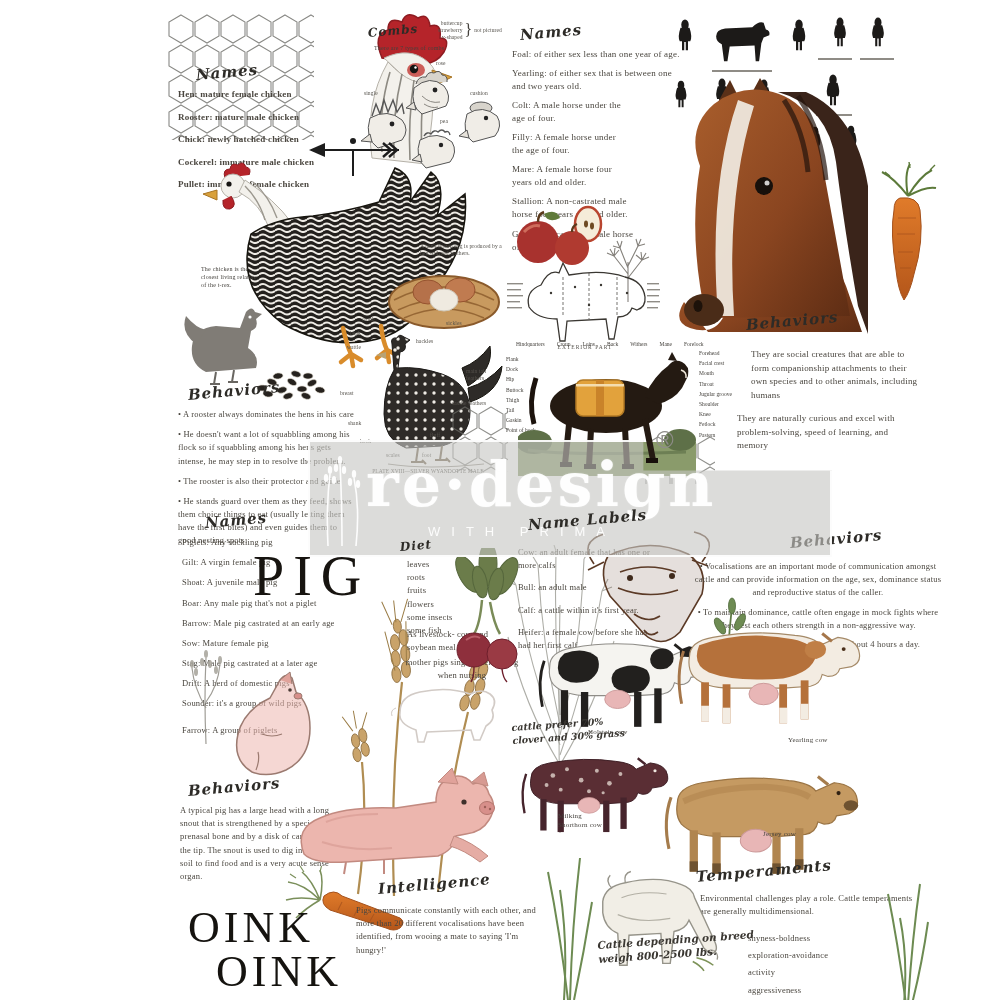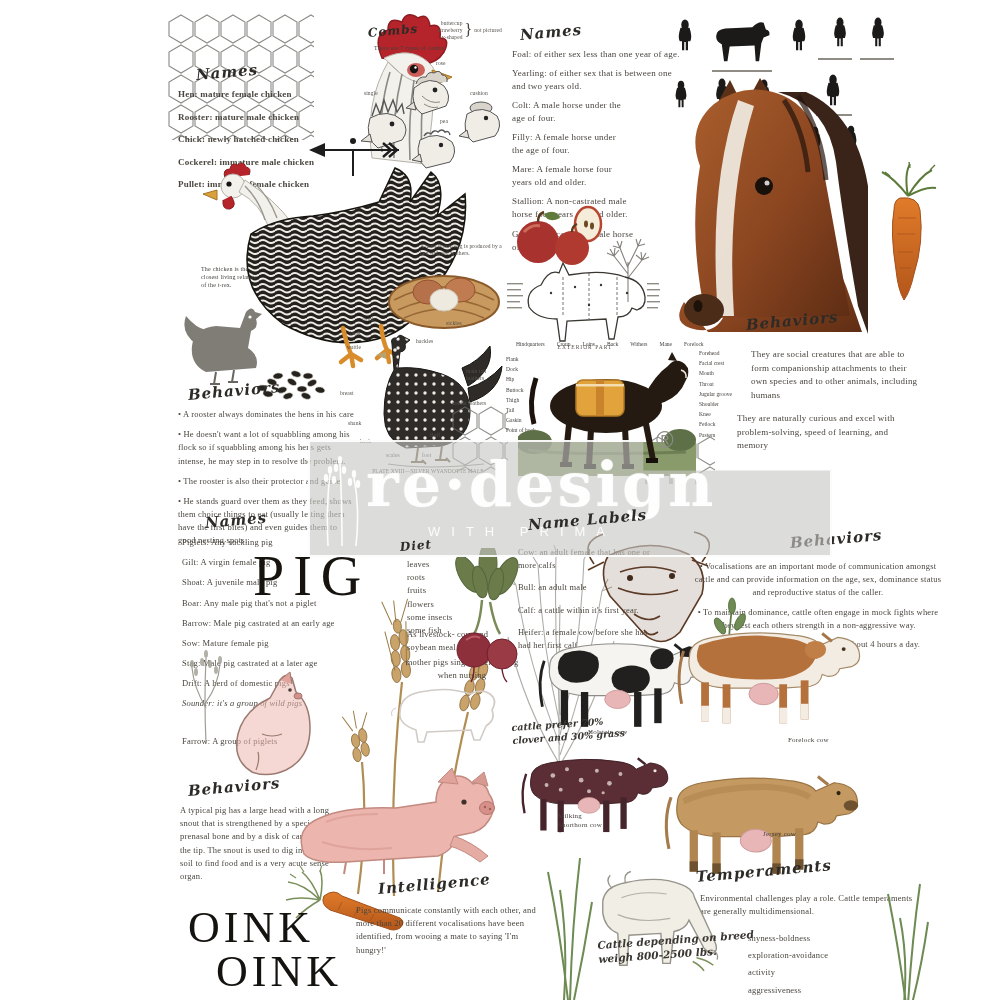--- a/index.html
+++ b/index.html
@@ -459,21 +459,21 @@
   <div class="abs script" style="left:205px;top:514px;">Names</div>
   <div class="abs t" style="left:182px;top:536px;width:178px;">
     <div class="nameline" style="margin-bottom:7px;">Piglets: Any suckling pig</div>
     <div class="nameline" style="margin-bottom:7px;">Gilt: A virgin female pig</div>
     <div class="nameline" style="margin-bottom:7px;">Shoat: A juvenile male pig</div>
     <div class="nameline" style="margin-bottom:7px;">Boar: Any male pig that's not a piglet</div>
     <div class="nameline" style="margin-bottom:7px;">Barrow: Male pig castrated at an early age</div>
     <div class="nameline" style="margin-bottom:7px;">Sow: Mature female pig</div>
     <div class="nameline" style="margin-bottom:7px;">Stag: Male pig castrated at a later age</div>
     <div class="nameline" style="margin-bottom:7px;">Drift: A herd of domestic pigs</div>
-    <div class="nameline" style="margin-bottom:24px;font-style:italic;">Sounder: it's a group of wild pigs</div>
+    <div class="nameline" style="margin-bottom:13px;">Sounder: it's a group of wild pigs</div>
     <div class="nameline">Farrow: A group of piglets</div>
   </div>
   <div class="abs bigtitle" style="left:253px;top:548px;">PIG</div>
 
   <div class="abs" style="left:298px;top:562px;">
     <svg width="205" height="336" viewBox="0 0 205 336">
       <g stroke="#b08d52" stroke-width="2.2" fill="none">
         <path d="M96,334 Q92,220 104,120"></path>
           <path d="M140,330 Q150,230 170,150"></path>
           <path d="M60,332 Q70,260 64,200"></path>
@@ -707,21 +707,21 @@
           <rect x="36" y="96" width="8" height="16"></rect>
           <rect x="58" y="98" width="8" height="16"></rect>
           <rect x="116" y="98" width="8" height="16"></rect>
           <rect x="138" y="94" width="8" height="16"></rect>
         </g>
       <path d="M170,30 l-10,-8" stroke="#a5764a" stroke-width="3"></path>
       <ellipse cx="100" cy="84" rx="15" ry="11" fill="#e8b6b6" stroke="#c99"></ellipse>
       <circle cx="182" cy="38" r="2" fill="#4a2f1a"></circle>
     </svg>
   </div>
-  <div class="abs tiny" style="left:788px;top:736px;font-size:7px;">Forelock cow</div>
+  <div class="abs tiny" style="left:788px;top:736px;font-size:7px;">Yearling cow</div>
 
   <div class="abs handnote" style="left:512px;top:722px;width:118px;">cattle prefer 70% clover and 30% grass</div>
 
   <div class="abs" style="left:512px;top:744px;">
     <svg width="165" height="96" viewBox="0 0 210 122">
       <path d="M18,38 Q10,60 16,88" stroke="#46242c" stroke-width="3" fill="none"></path>
       <path d="M24,44 Q24,28 48,24 Q92,16 132,22 Q152,24 158,32 L176,24 Q196,26 198,40 Q200,50 190,54 L178,56 Q176,64 166,64 L160,62 Q158,72 148,74 L120,76 L66,76 Q40,76 28,64 Q22,56 24,44 Z" fill="#5a2e34" stroke="#3c1d23" stroke-width="1.2"></path>
       <g fill="#e9dfd6" opacity=".75">
         <circle cx="52" cy="40" r="3"></circle>
           <circle cx="70" cy="32" r="2.5"></circle>

